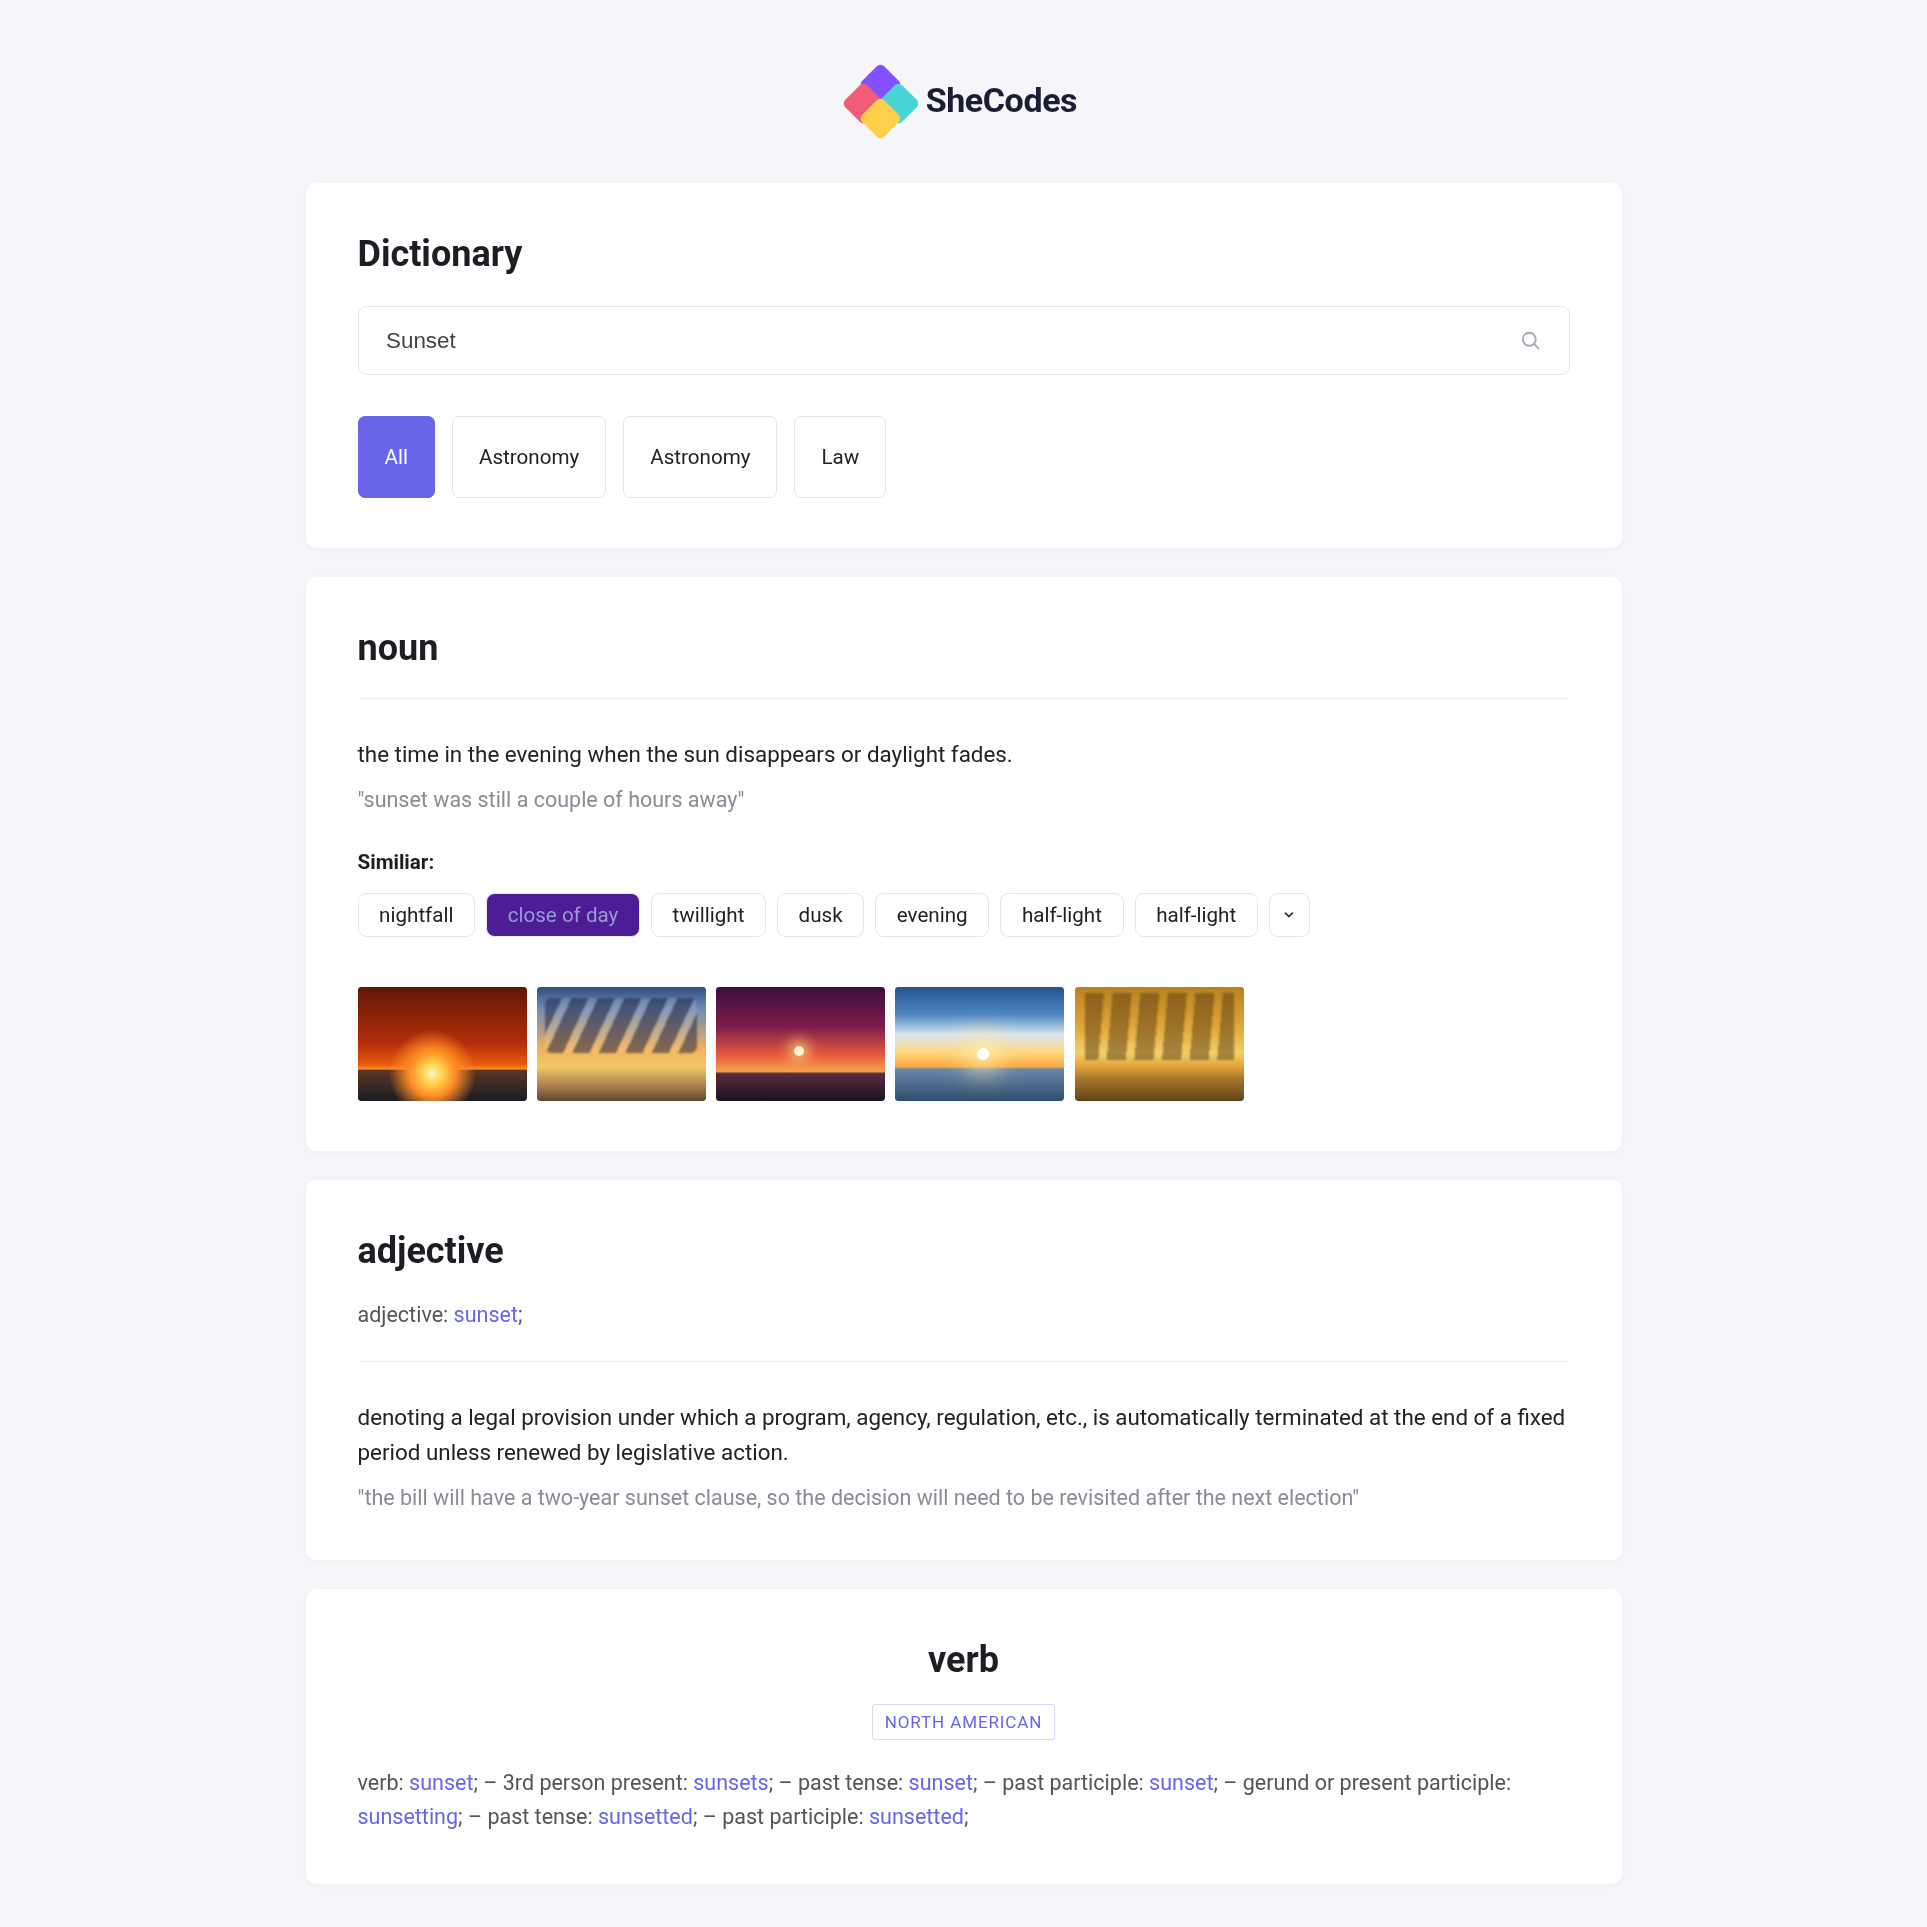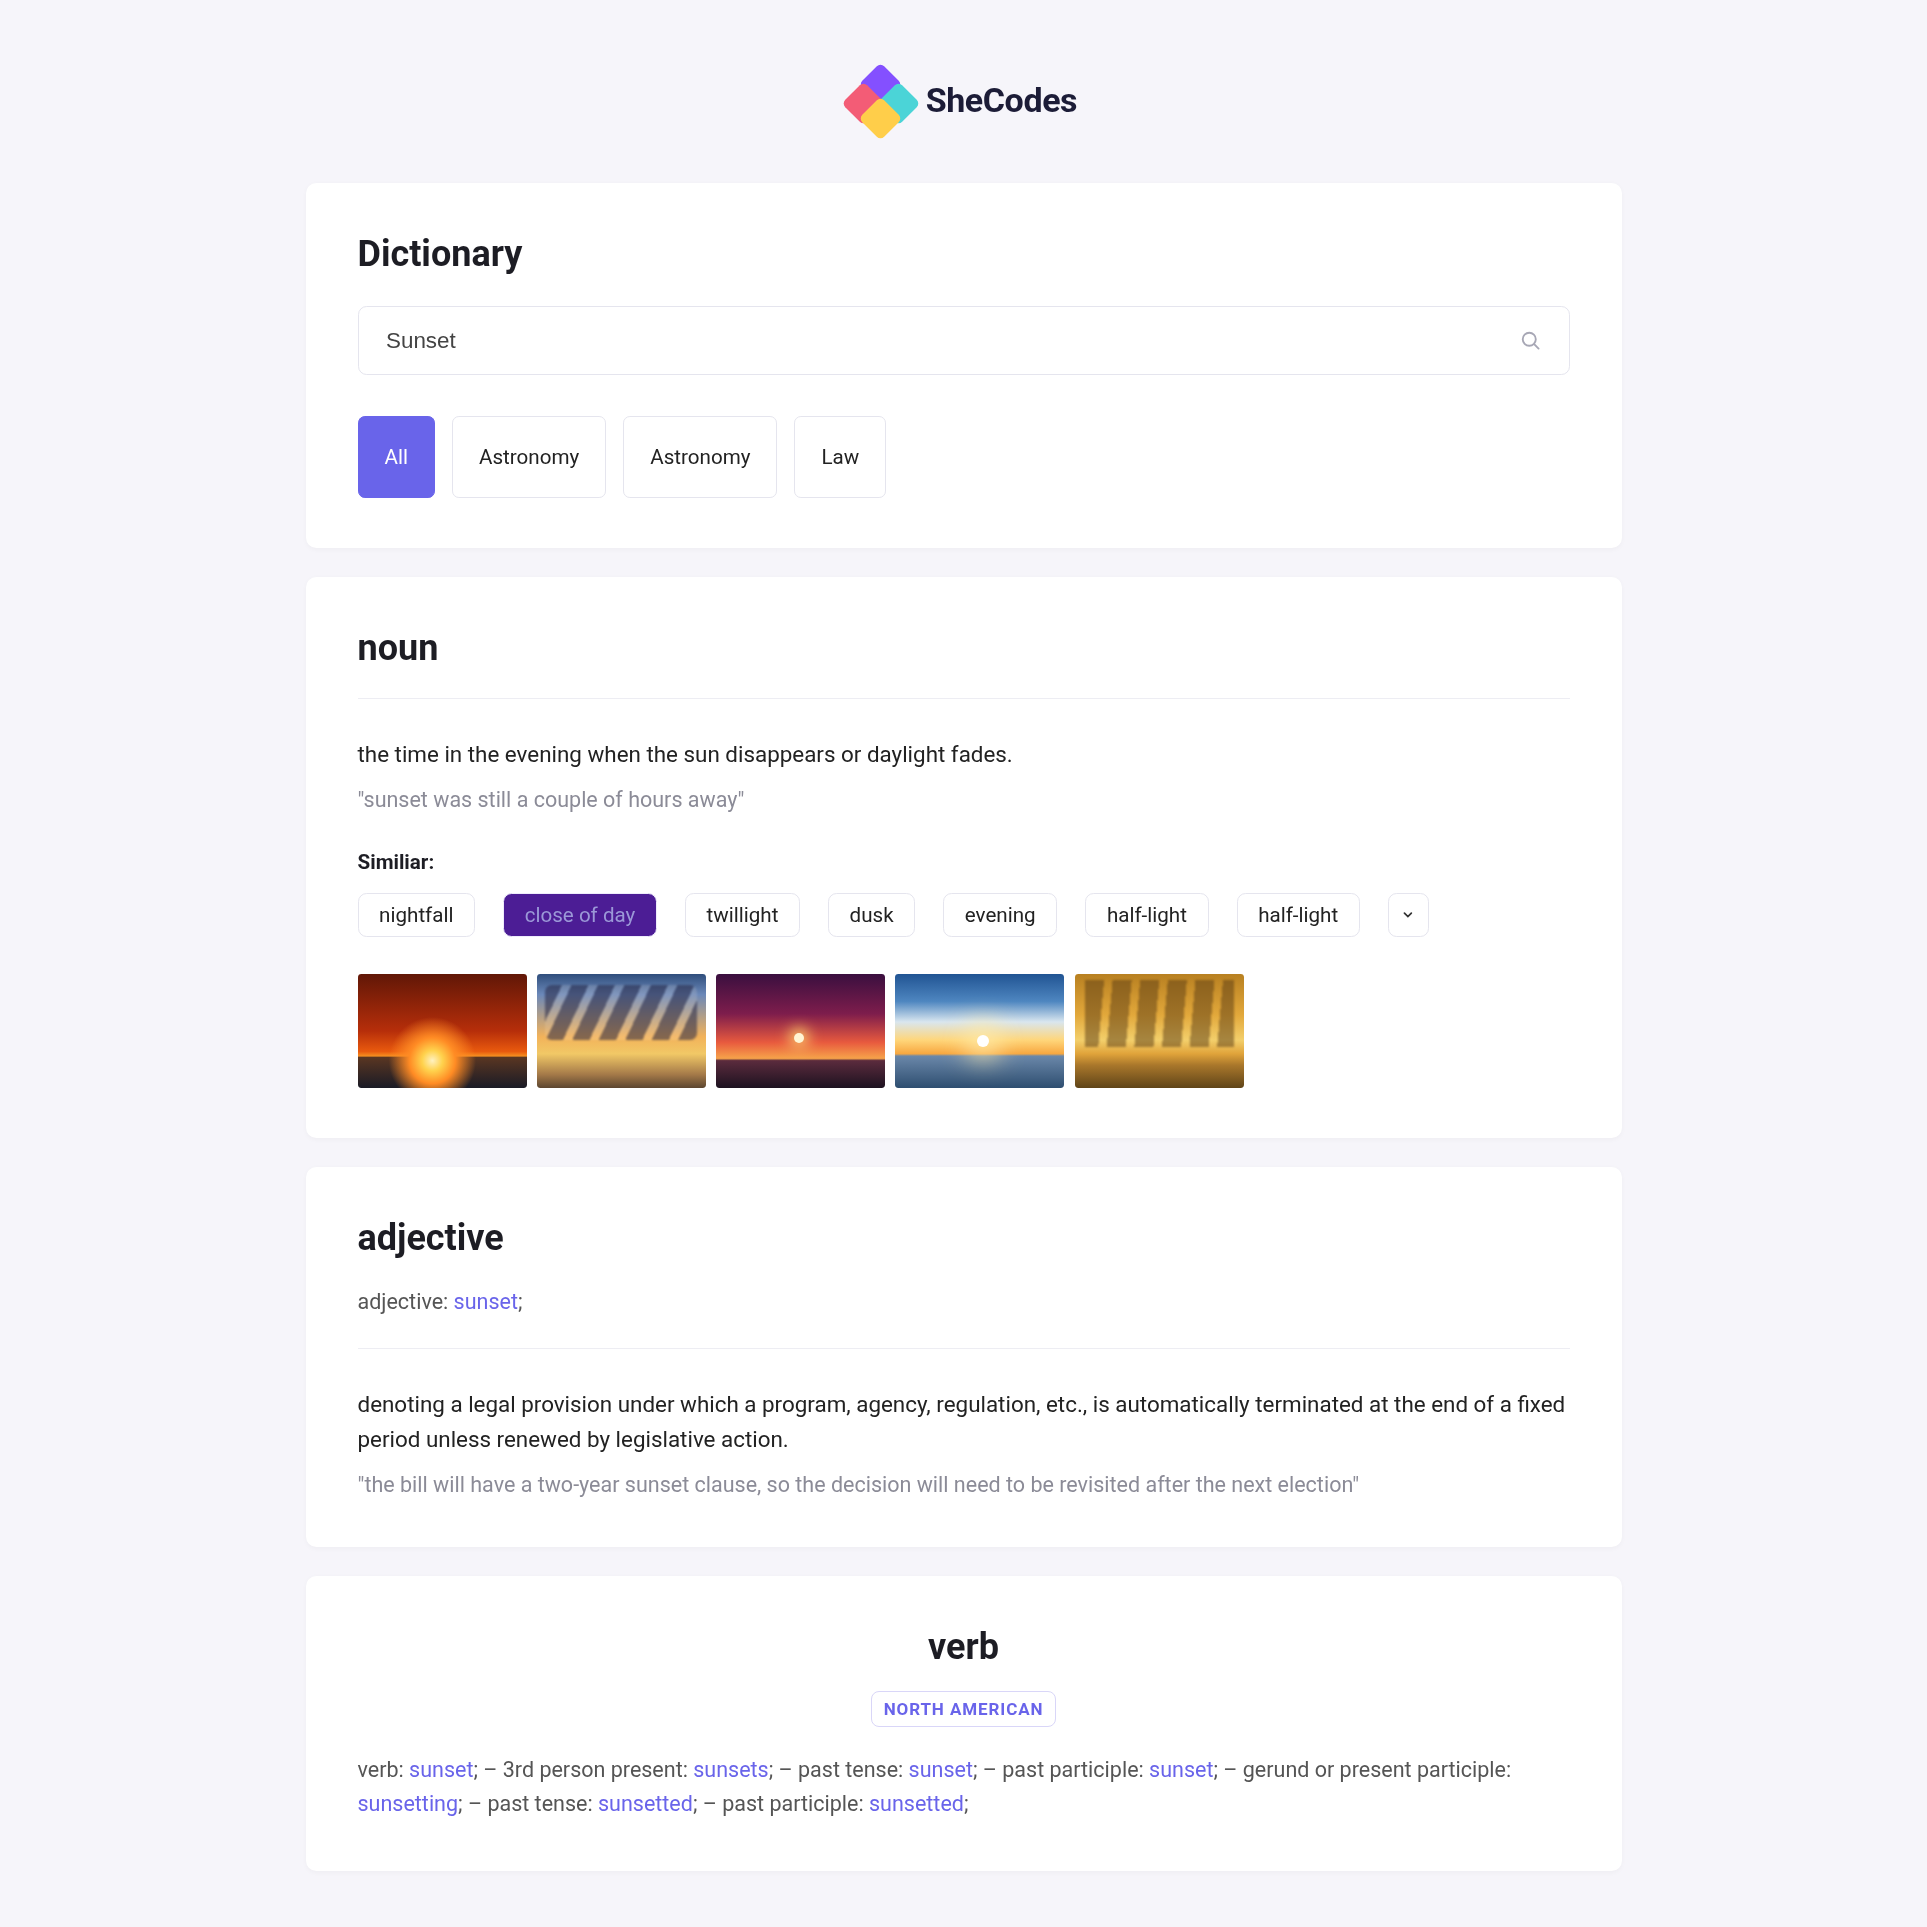--- a/index.html
+++ b/index.html
@@ -61,28 +61,28 @@
       border:0.9px solid #e5e5ee; background:#fff; border-radius:6.9px;
       padding: 28px 26px; font-size:20.6px; color:#222; cursor:pointer;
     }
     .chip.active { background:#6964ea; color:#fff; border-color:#6964ea; }
     .chip.soft { background:#4c1d95; border-color:#eeecfb; color:#9b98d7;}
     .chip.small { padding:8.6px 20.6px; border-radius:8.6px; font-size:20.6px;}
     .chip.expand { width:41px; display:flex; align-items:center; justify-content:center; padding:8.6px 0;}
 
     .pos-heading { font-size:36px; font-weight:700; margin-bottom:26px;}
     .pos-heading-row { display:flex; gap:23px; align-items:center; margin-bottom:26px;flex-direction:column;}
-    .region-badge { font-size:17px; color:#6964ea; border:0.9px solid #d9d6f8; border-radius:8px; padding:6.9px 12px; letter-spacing:0.9px;font-weight:bold;}
+    .region-badge { font-size:17px; color:#6964ea; border:0.9px solid #d9d6f8; border-radius:3px; padding:6.9px 12px; letter-spacing:0.9px;}
     .form-line { font-size:21.5px; color:#555; line-height:1.6; }
     .form-line .link, .link { color:#6964ea; }
     hr.divider { border:0; border-top:0.9px solid #ededf3; margin:29px 0 38px;}
     .definition { font-size:22.4px; color:#222; line-height:1.55; margin-bottom:15.5px;}
     .example { font-size:21.5px; color:#8b8b97;}
     .sim-label { font-size:20.6px; font-weight:700; margin-top:38px; margin-bottom:19px;}
-    .sim-row { display:flex; gap:28px; flex-wrap:wrap; margin-bottom:37px;}
+    .sim-row { display:flex; gap:11px; flex-wrap:wrap; margin-bottom:50px;}
 
     .image-row { display:flex; gap:10.3px; }
     .img-card { width:169px; height:114px; border-radius:3.4px; position:relative; overflow:hidden;}
     .img1 { background:
         radial-gradient(circle at 44% 76%, #fff1c0 0%, #ffd24d 8%, #ff8b24 18%, rgba(255,80,20,0) 34%),
         linear-gradient(#611707 0%, #b62e0a 50%, #e95a0e 68%, #f78f1f 72%, #5a3622 73%, #1a1b26 100%); }
     .img2 { background:
         linear-gradient(to bottom, #2f4e7c 0%, #6b88b9 18%, #f2b25a 55%, #f1c866 70%, #a57a49 88%, #5c4630 100%);}
     .img2::before{content:"";position:absolute;inset:10% 5% 42% 5%;background:
         repeating-linear-gradient(115deg, rgba(40,40,70,.55) 0 15.5px, rgba(255,240,220,.15) 15.5px 24px);

